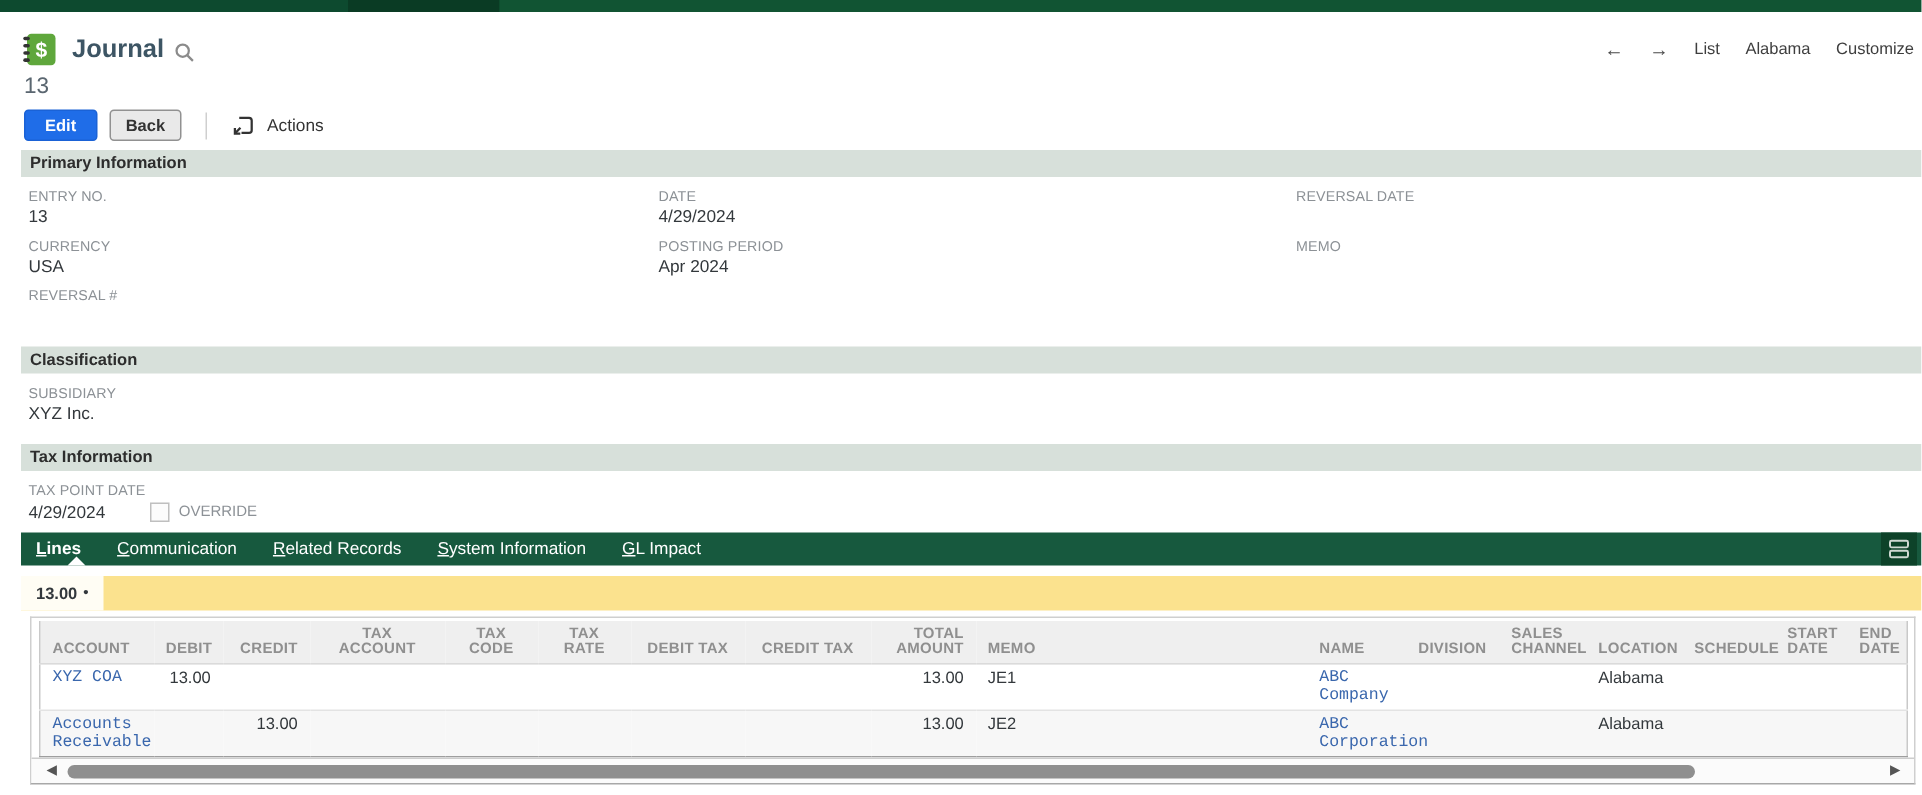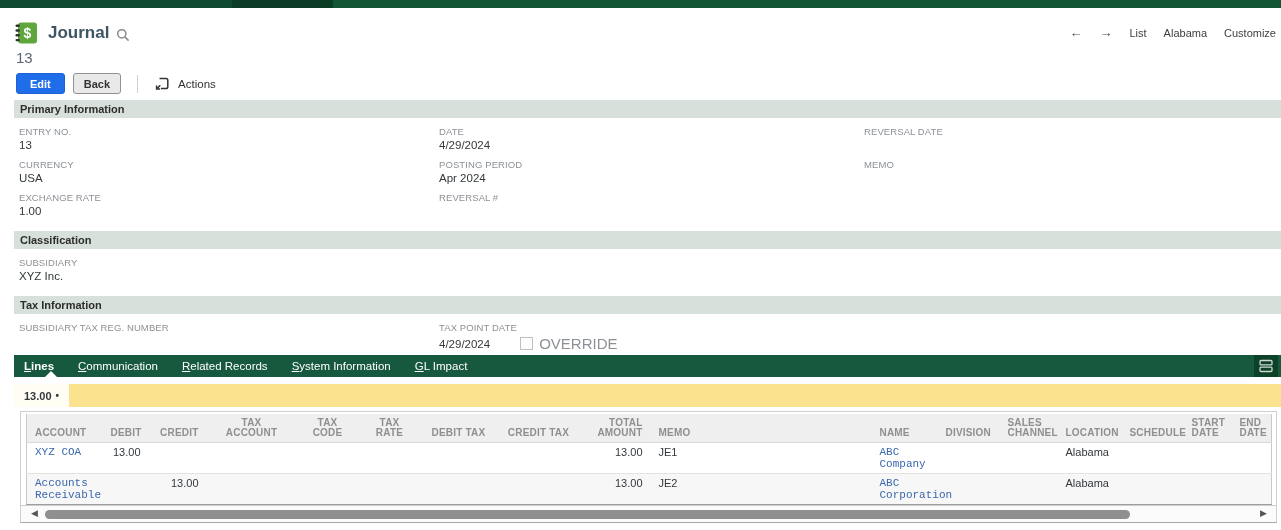--- a/index.html
+++ b/index.html
@@ -30,21 +30,21 @@
   .actions-label { font-size:11.5px; color:#333; margin-left:0; cursor:pointer; }
 
   
   .section-bar { margin:6px 0 0 14px; height:18px; background:#d7e0da; display:flex; align-items:center; padding-left:6px; font-size:11px; font-weight:bold; color:#2d2d2d; }
   .fields { display:grid; grid-template-columns:420px 425px auto; padding-left:19px; margin-top:8px; }
   .field { height:33px; }
   .flabel { font-size:9.5px; color:#8c9196; letter-spacing:.1px; }
   .fvalue { font-size:11.5px; color:#33383c; margin-top:2px; min-height:13px; }
   .val-row { display:flex; align-items:center; }
   .checkbox { width:13px; height:13px; border:1px solid #bfbfbf; background:#fcfcfc; display:inline-block; margin:0 6px 0 30px; cursor:pointer; }
-  .ov-label { font-size:15px; color:#8c9196; }
+  .ov-label { font-size:10px; color:#8c9196; }
 
   
   .tabbar { position:relative; margin-left:14px; height:22px; background:#17593e; display:flex; align-items:center; padding-left:10px; }
   .tab { color:#fff; font-size:11.5px; padding:0 12px; cursor:pointer; white-space:nowrap; }
   .tab:first-child { padding-left:0; }
   .tab.active { font-weight:bold; }
   .accel { text-decoration:underline; }
   .notch { position:absolute; left:31px; bottom:0; width:0; height:0; border-left:6px solid transparent; border-right:6px solid transparent; border-bottom:6px solid #fff; }
   .rows-btn { position:absolute; right:3px; top:0; width:24px; height:22px; background:#0d4229; display:flex; align-items:center; justify-content:center; cursor:pointer; }
 
@@ -147,43 +147,35 @@
     </div>
     <div class="field">
       <div class="flabel">POSTING PERIOD</div>
       <div class="fvalue">Apr 2024</div>
     </div>
     <div class="field">
       <div class="flabel">MEMO</div>
       <div class="fvalue"></div>
     </div>
     <div class="field">
-      <div class="flabel">EXCHANGE RATE</div>
-      <div class="fvalue">1.00</div>
-    </div>
-    <div class="field">
       <div class="flabel">REVERSAL #</div>
       <div class="fvalue"></div>
     </div>
   </div>
 
   <div class="section-bar">Classification</div>
   <div class="fields">
     <div class="field">
       <div class="flabel">SUBSIDIARY</div>
       <div class="fvalue">XYZ Inc.</div>
     </div>
   </div>
 
   <div class="section-bar">Tax Information</div>
   <div class="fields">
-    <div class="field">
-      <div class="flabel">SUBSIDIARY TAX REG. NUMBER</div>
-      <div class="fvalue"></div>
-    </div>
     <div class="field">
       <div class="flabel">TAX POINT DATE</div>
       <div class="fvalue val-row">
         <span>4/29/2024</span>
         <span class="checkbox"></span>
         <span class="ov-label">OVERRIDE</span>
       </div>
     </div>
   </div>
 

